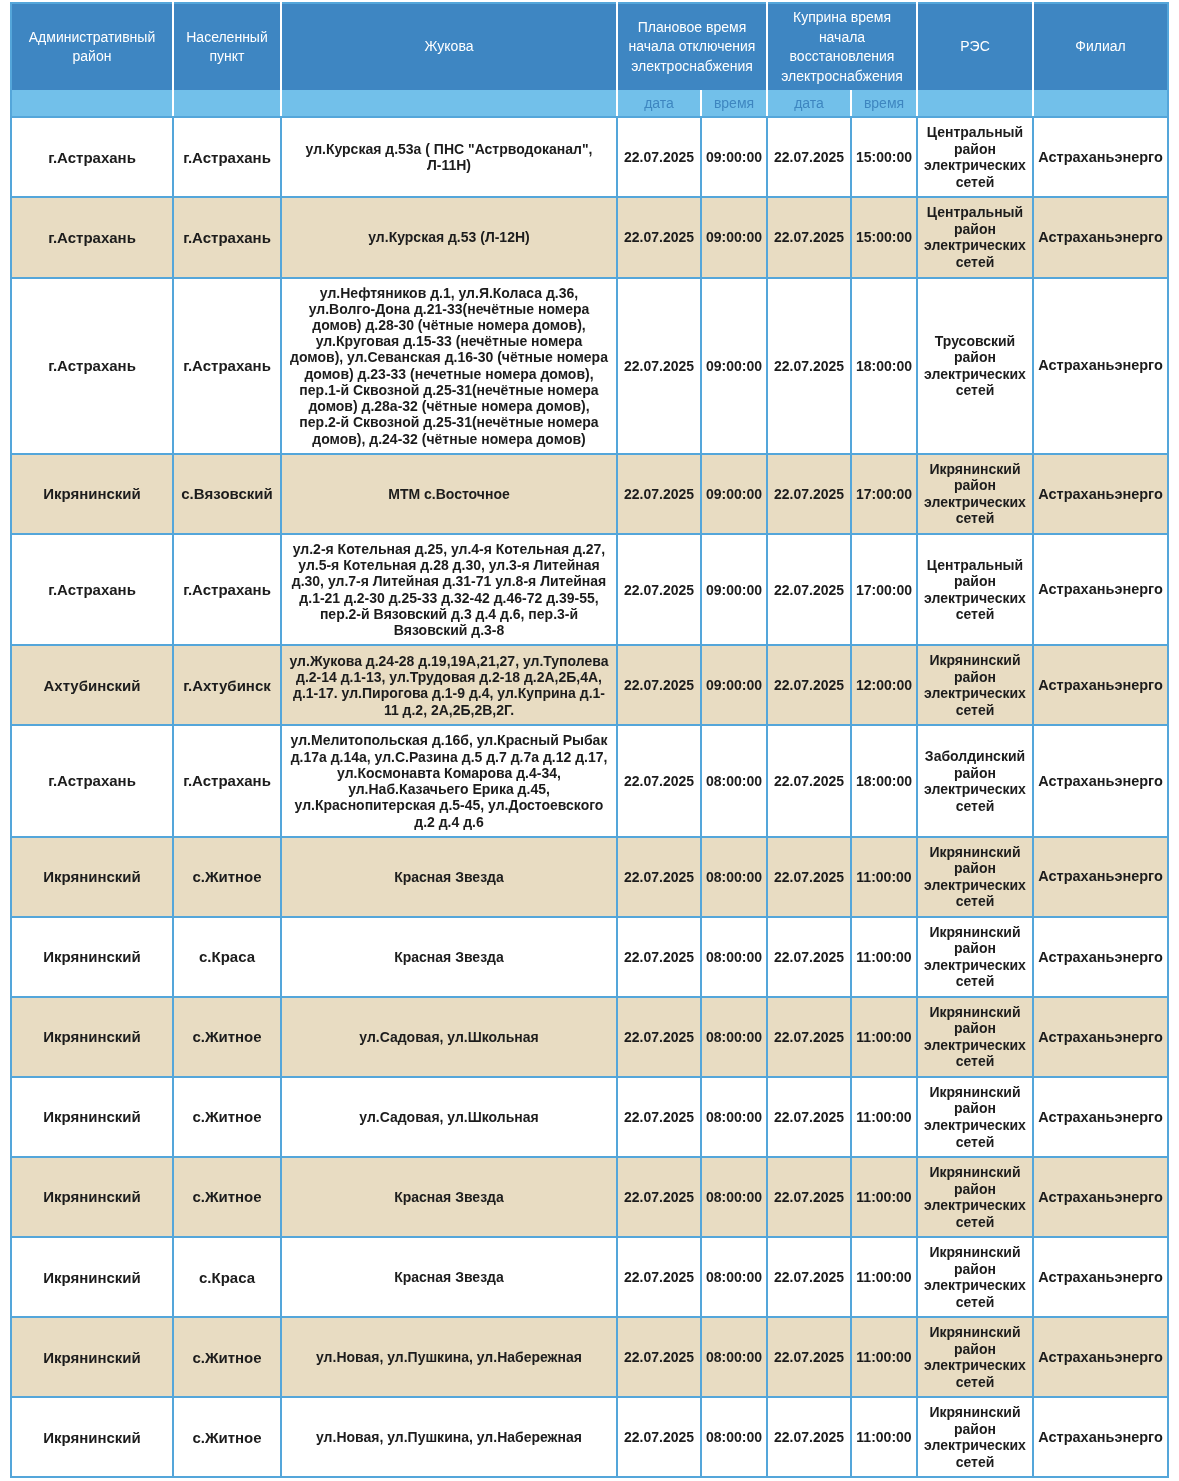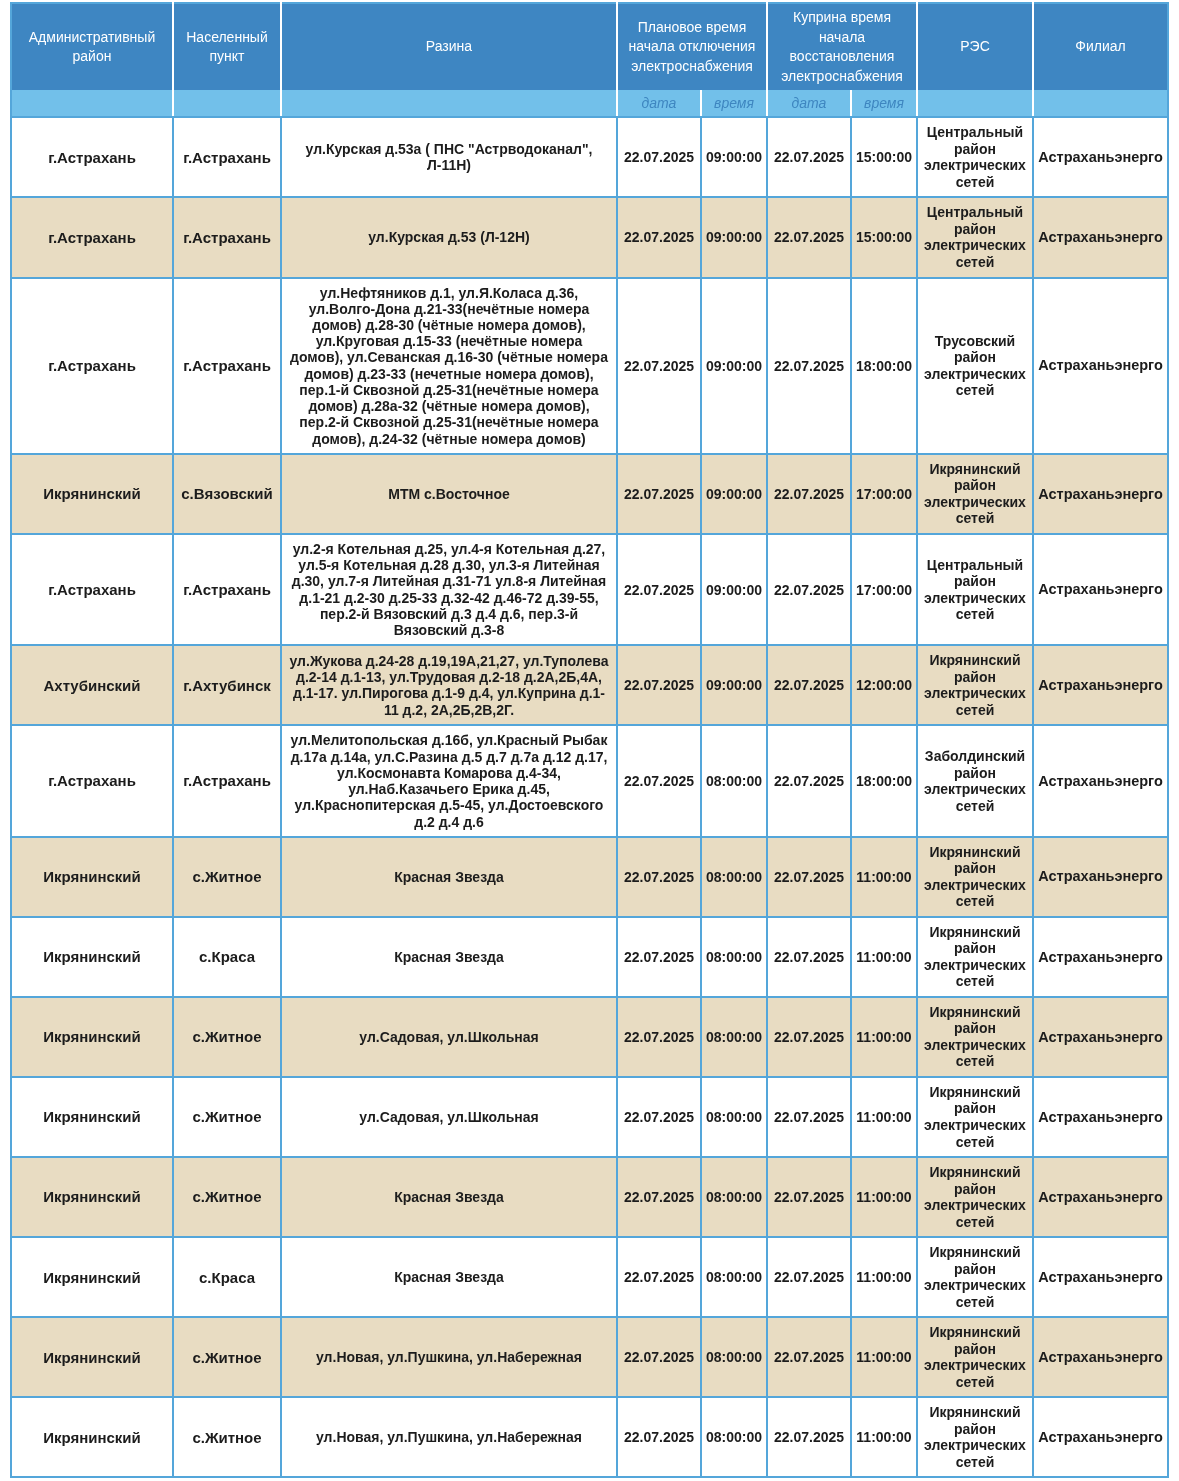--- a/index.html
+++ b/index.html
@@ -30,21 +30,21 @@
     border-top:2px solid var(--border);border-bottom:0;
     height:84px;padding:4px 6px;text-align:center;vertical-align:middle;
   }
   thead tr.main-header th:first-child{border-left:2px solid var(--border);}
   thead tr.main-header th:last-child{border-right:2px solid var(--border);}
   thead tr.sub-header th{
     background:var(--subheader-bg);color:var(--subheader-text);
     font-weight:400;font-size:14px;
     border-left:2px solid #fff;border-right:2px solid #fff;
     border-top:0;border-bottom:2px solid var(--border);
-    height:27px;padding:2px;text-align:center;vertical-align:middle;font-style:italic;
+    height:27px;padding:2px;text-align:center;vertical-align:middle;
   }
   thead tr.sub-header th:first-child{border-left:2px solid var(--border);}
   thead tr.sub-header th:last-child{border-right:2px solid var(--border);}
   
   tbody td{
     border:2px solid var(--border);
     background:var(--row-bg);color:var(--text);
     font-weight:700;font-size:15px;line-height:1.15;
     text-align:center;vertical-align:middle;
     padding:6px 5px;height:76px;
@@ -68,21 +68,21 @@
       <col style="width:66px">
       <col style="width:84px">
     <col style="width:66px">
       <col style="width:116px">
       <col style="width:135px">
   </colgroup>
   <thead>
     <tr class="main-header">
       <th>Административный район</th>
       <th>Населенный пункт</th>
-      <th>Разина</th>
+      <th>Жукова</th>
       <th colspan="2">Плановое время начала отключения электроснабжения</th>
       <th colspan="2">Куприна время начала восстановления электроснабжения</th>
       <th>РЭС</th>
       <th>Филиал</th>
     </tr>
     <tr class="sub-header">
       <th></th>
       <th></th>
       <th></th>
       <th>дата</th>

